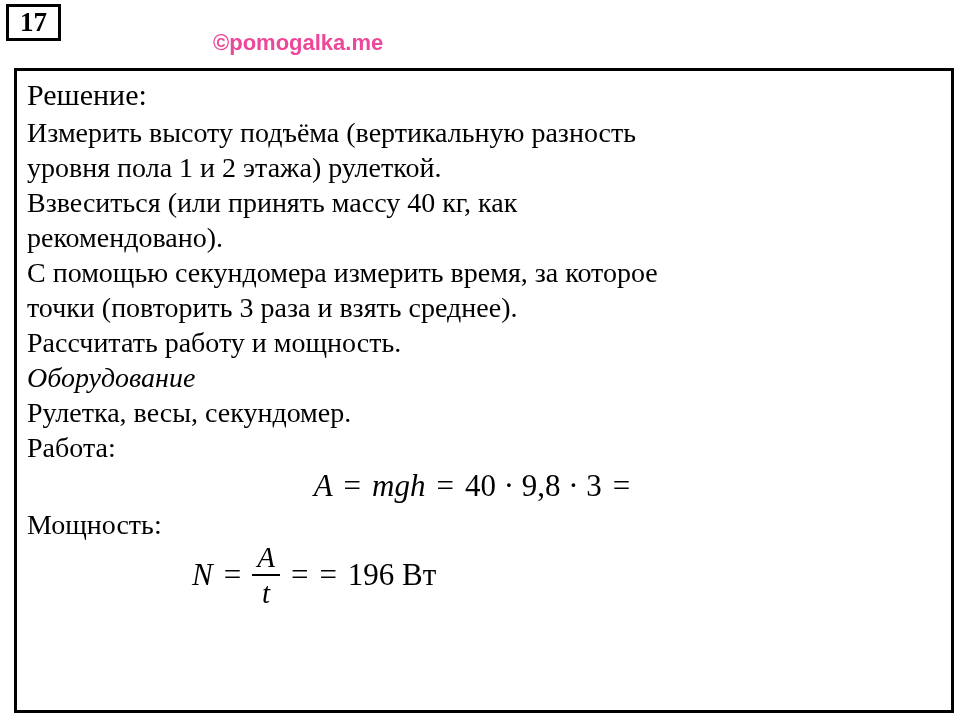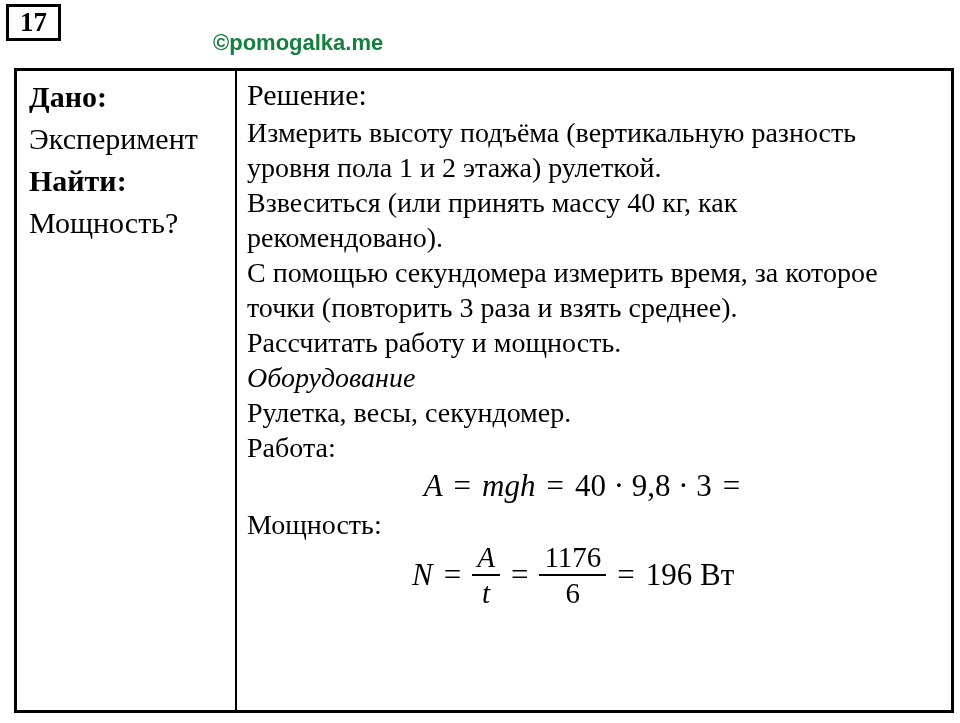--- a/index.html
+++ b/index.html
@@ -22,21 +22,21 @@
     border: 3px solid #000;
     display: flex; align-items: center; justify-content: center;
     font-weight: bold; font-size: 27px;
     background: #fff;
   }
   
   .wm {
     position: absolute;
     font-family: "Liberation Sans", sans-serif;
     font-weight: bold;
-    color: #15803d;
+    color: #ec4899;
     white-space: nowrap;
   }
   .wm-top    { left: 213px; top: 30px;  font-size: 22px; }
   .wm-mid    { left: 610px; top: 492px; font-size: 20px; }
   .wm-bottom { left: 270px; top: 652px; font-size: 20px; }
 
   
   .sol-table {
     position: absolute; left: 14px; top: 68px;
     width: 940px; height: 645px;
@@ -99,26 +99,20 @@
   <div class="num-box">
     <span>17</span>
   </div>
 
   <div class="wm wm-top">©pomogalka.me</div>
   <div class="wm wm-mid">©pomogalka.me</div>
   <div class="wm wm-bottom">©pomogalka.me</div>
 
   <div class="sol-table">
 
-    <div class="cell-left">
-      <div class="gline bold">Дано:</div>
-      <div class="gline">Эксперимент</div>
-      <div class="gline bold">Найти:</div>
-      <div class="gline">Мощность?</div>
-    </div>
 
     <div class="cell-right">
       <div class="heading">Решение:</div>
 
       <div class="sline">Измерить высоту подъёма (вертикальную разность</div>
       <div class="sline">уровня пола 1 и 2 этажа) рулеткой.</div>
       <div class="sline">Взвеситься (или принять массу 40 кг, как</div>
       <div class="sline">рекомендовано).</div>
       <div class="sline">С помощью секундомера измерить время, за которое</div>
       <div class="sline">точки (повторить 3 раза и взять среднее).</div>
@@ -139,23 +133,19 @@
       <div class="sline">Мощность:</div>
 
       <div class="formula-row power-formula">
         <span class="mvar">N</span>
         <span>=</span>
         <span class="frac">
           <span class="num mvar">A</span>
           <span class="den mvar">t</span>
         </span>
         <span>=</span>
-        <span class="frac">
-          <span class="num">1176</span>
-          <span class="den">6</span>
-        </span>
         <span>=</span>
         <span>196 Вт</span>
       </div>
     </div>
 
   </div>
 </div>
 
 </body></html>

